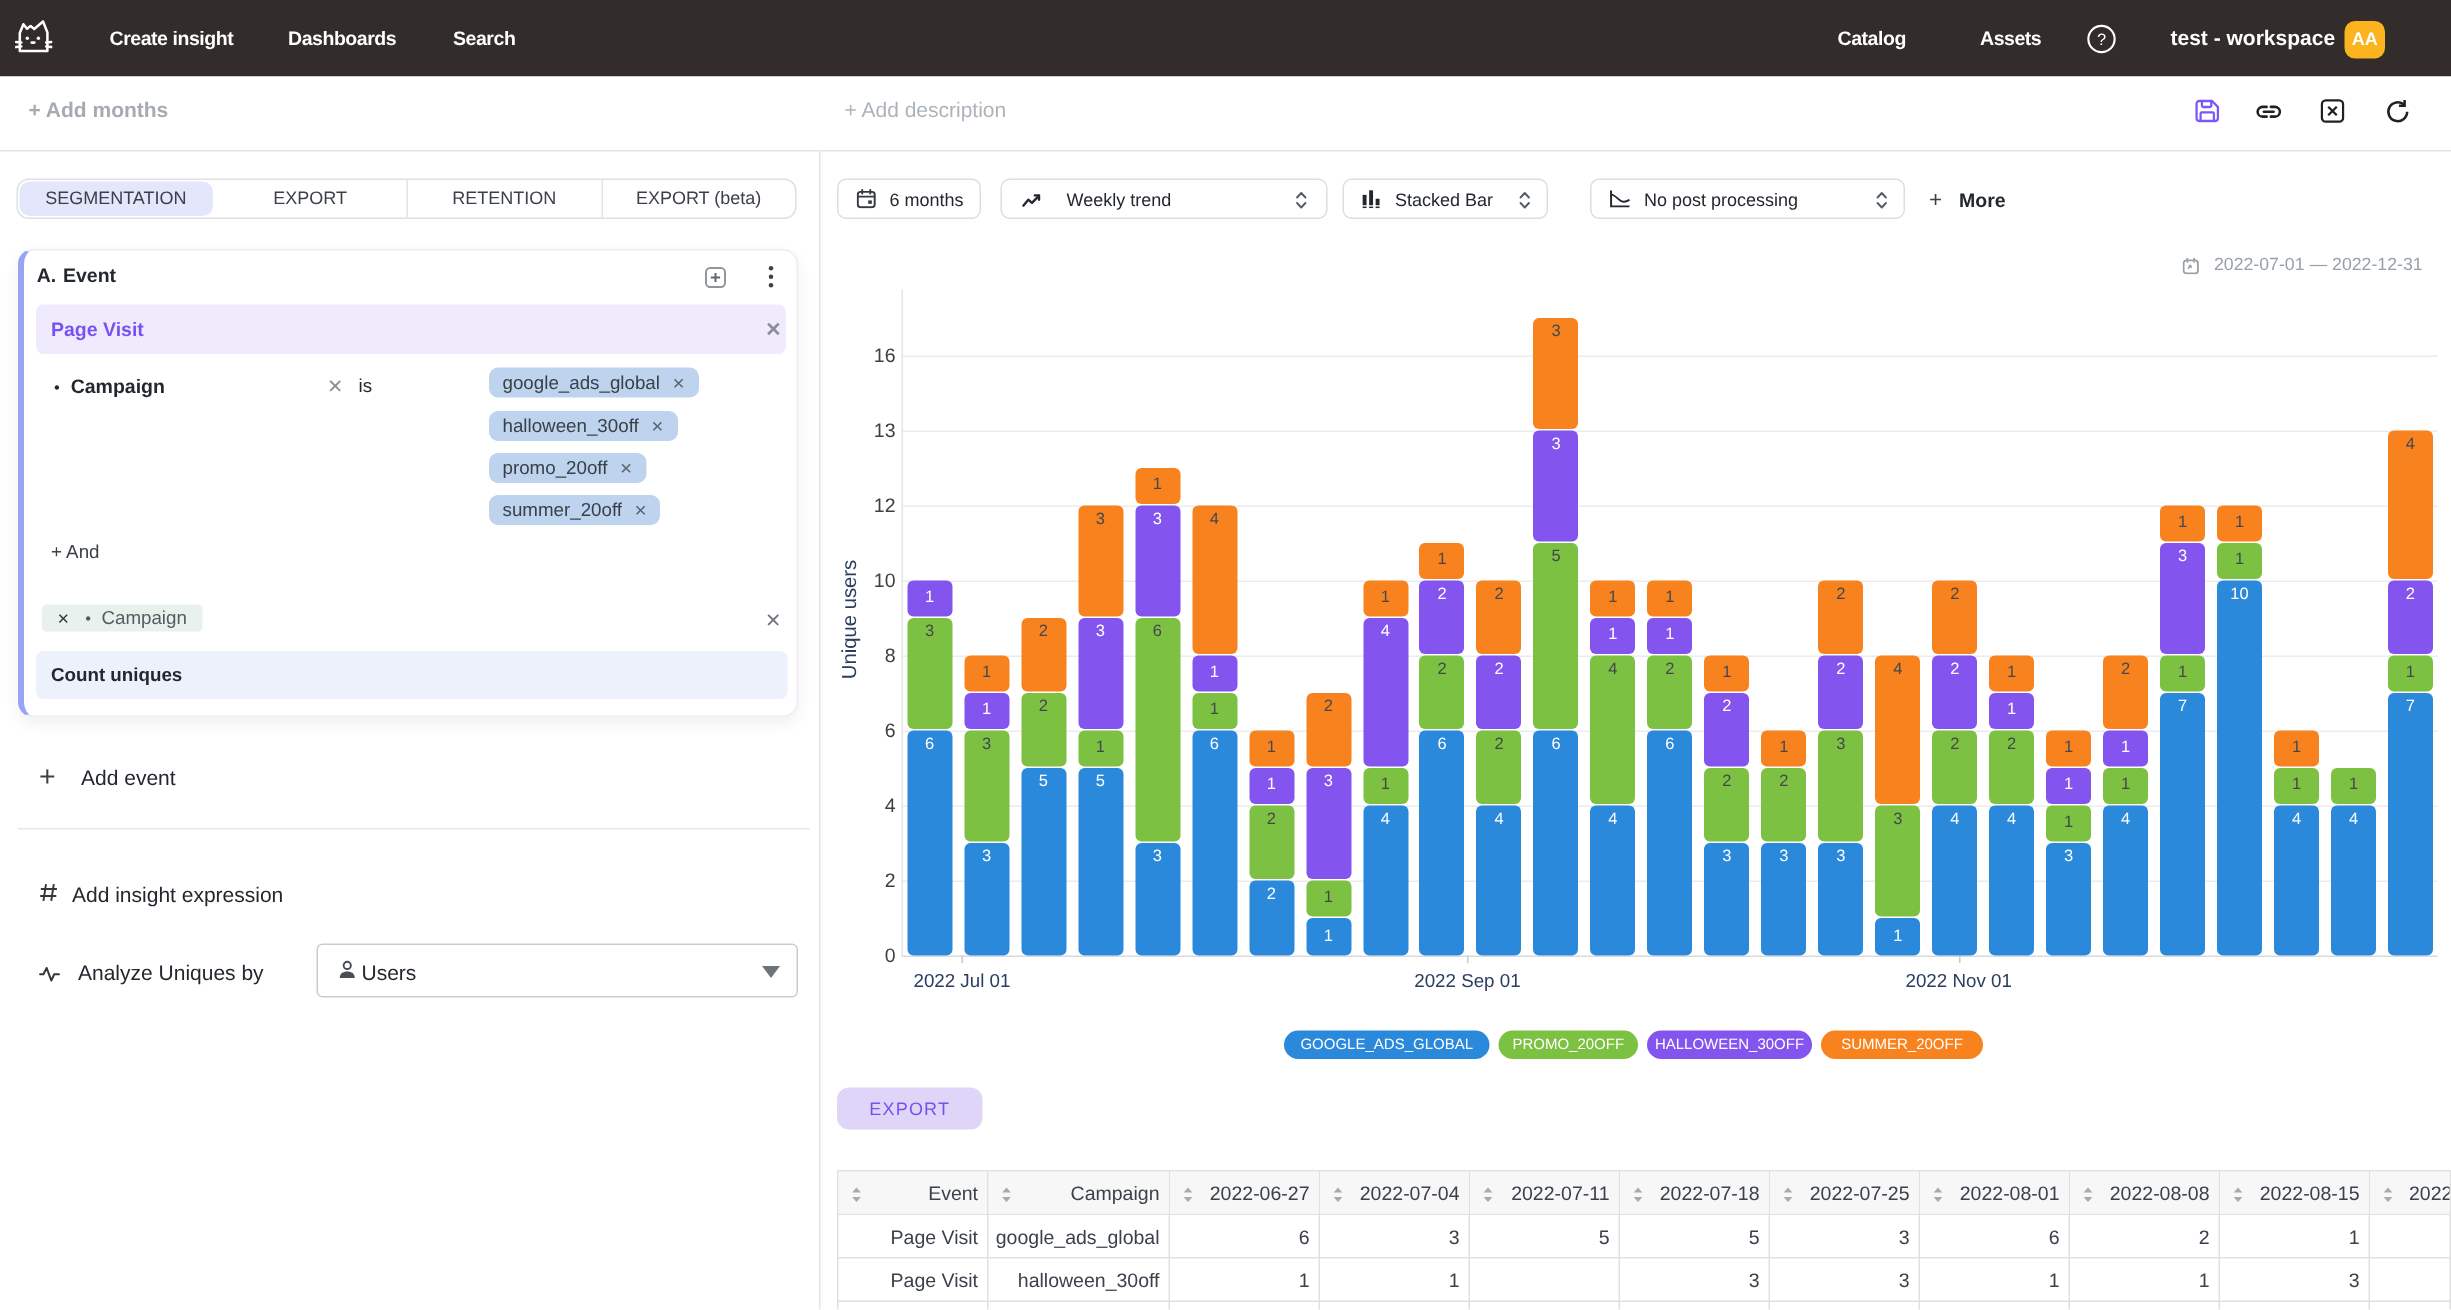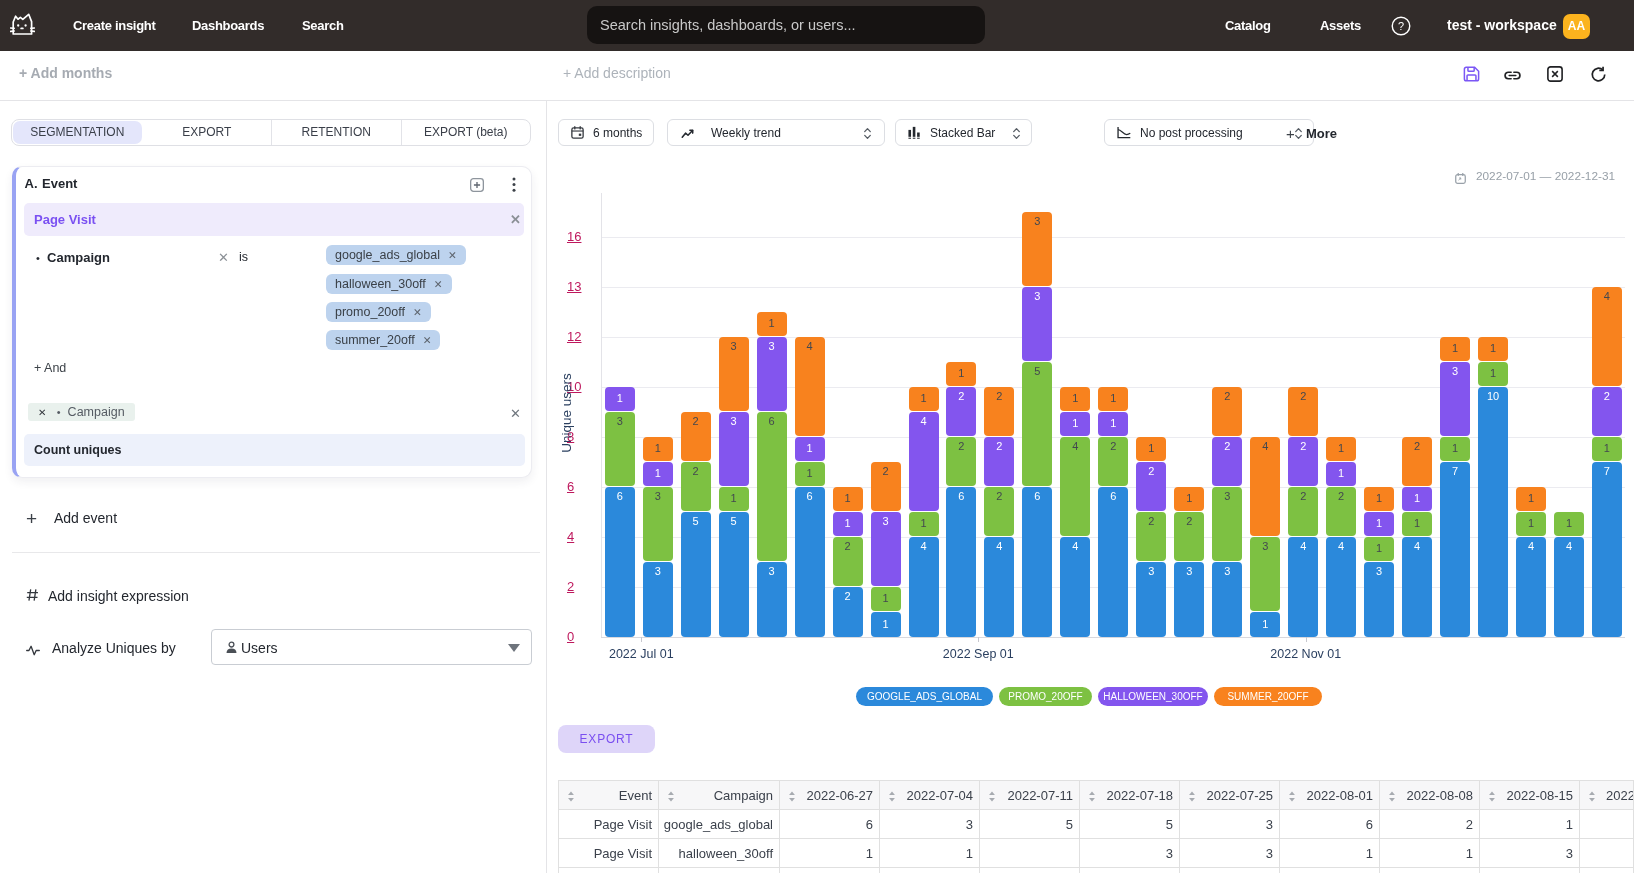--- a/index.html
+++ b/index.html
@@ -17,21 +17,21 @@
 .tab.act { background:#e4e6fb; border-radius:7px; margin:1px; line-height:23px; }
 .card { position:absolute; left:12px; top:166px; width:520px; height:312px; background:#fff; border-radius:10px; border:1px solid #ececf1; border-left:4px solid #99a3f3; box-shadow:0 4px 10px rgba(40,40,70,0.07); }
 .pv { position:absolute; left:24px; top:203px; width:500px; height:33px; background:#efebfc; border-radius:5px; color:#7a50f2; font-weight:bold; font-size:13px; line-height:33px; padding-left:10px; }
 .x { color:#8b9096; font-size:13px; }
 .chip { position:absolute; left:326px; height:20px; background:#bdd3ee; border-radius:6px; font-size:12.5px; color:#3a4047; line-height:20px; padding:0 9px; white-space:nowrap; }
 .chip .x { color:#5d646d; font-size:10.5px; margin-left:8px; }
 .minirow { position:absolute; left:28px; top:403px; height:18px; background:#e9f1ed; border-radius:3px; font-size:12.5px; color:#555b63; line-height:18px; padding:0 10px; }
 .cu { position:absolute; left:24px; top:434px; width:501px; height:32px; background:#edf1fb; border-radius:5px; font-weight:bold; font-size:12.5px; color:#23272e; line-height:32px; padding-left:10px; }
 .tbtn { position:absolute; top:119px; height:27px; border:1px solid #dcdee3; border-radius:6px; background:#fff; font-size:12px; color:#23272e; display:flex; align-items:center; white-space:nowrap; }
 .grid { position:absolute; height:1px; }
-.ytick { position:absolute; font-size:13px; color:#be185d; width:30px; line-height:14px;text-decoration:underline; }
+.ytick { position:absolute; font-size:13px; color:#404040; text-align:right; width:30px; line-height:14px; }
 .xtick { position:absolute; font-size:12.5px; color:#2a3f5f; text-align:center; width:140px; }
 .ytitle { position:absolute; left:566px; top:413px; font-size:13.5px; color:#2a3f5f; transform:translate(-50%,-50%) rotate(-90deg); white-space:nowrap; }
 .seg { position:absolute; border-radius:4px; font-size:11px; text-align:center; line-height:11px; }
 .pill { position:absolute; top:687px; height:19px; border-radius:10px; color:#fff; font-size:10px; line-height:19px; text-align:center; }
 .export { position:absolute; left:558px; top:725px; width:97px; height:28px; background:#ded5f9; border-radius:8px; color:#7a4ff0; font-size:12px; letter-spacing:0.8px; text-align:center; line-height:28px; }
 .tblwrap { position:absolute; left:558px; top:780px; width:1076px; height:93px; overflow:hidden; }
 table { border-collapse:collapse; table-layout:fixed; }
 td,th { border:1px solid #e0e0e0; height:29px; font-size:13px; color:#3b414b; text-align:right; padding-right:6px; position:relative; font-weight:normal; white-space:nowrap; overflow:hidden; }
 tr.th th { background:#f7f7f8; }
 .sic { position:absolute; left:8px; top:9px; }
@@ -41,21 +41,20 @@
   <div style="position:absolute;left:10px;top:13px"><svg width="25" height="24" viewBox="0 0 25 24" fill="none" stroke="#fff" stroke-width="1.7" stroke-linejoin="round" stroke-linecap="round">
 <path d="M3.2 21 V9 L5.6 3.2 L8 6.2 L10.4 4.4 L12.8 6.3 L18.7 1.3 L21.6 8.6 V21 Z"></path>
 <circle cx="8.2" cy="12.5" r="1.15" fill="#fff" stroke="none"></circle>
 <circle cx="15.6" cy="12.5" r="1.15" fill="#fff" stroke="none"></circle>
 <path d="M11.2 15.4 L12.8 15.4" stroke-width="1.9"></path>
 <path d="M0.7 15 L4.2 15.3 M0.7 18.4 L4.2 18 M24.3 15 L20.8 15.3 M24.3 18.4 L20.8 18"></path>
 </svg></div>
   <div class="lnk" style="left:73px">Create insight</div>
   <div class="lnk" style="left:192px">Dashboards</div>
   <div class="lnk" style="left:302px">Search</div>
-  <div class="search">Search insights, dashboards, or users...</div>
   <div class="lnk" style="left:1225px">Catalog</div>
   <div class="lnk" style="left:1320px">Assets</div>
   <div style="position:absolute;left:1391px;top:16px"><svg width="20" height="20" viewBox="0 0 21 21" fill="none">
         <circle cx="10.5" cy="10.5" r="9.2" stroke="#fff" stroke-width="1.5"></circle>
         <text x="10.5" y="14.6" text-anchor="middle" fill="#fff" font-size="11.5" font-family="Liberation Sans, sans-serif">?</text>
       </svg></div>
   <div class="lnk" style="left:1447px;font-size:14px;letter-spacing:0">test - workspace</div>
   <div class="aabadge">AA</div>
 </div>
 <div class="titlebar"></div>
@@ -160,21 +159,21 @@
         <rect x="0.5" y="13.5" width="3" height="1.2"></rect>
         <rect x="5.5" y="13.5" width="3" height="1.2"></rect>
         <rect x="10.5" y="13.5" width="3" height="1.2"></rect>
       </svg></span>
     <span style="margin-left:9px">Stacked Bar</span>
     <span style="position:absolute;right:10px;top:7px"><svg width="9" height="13" viewBox="0 0 9 14" fill="none" stroke="#565c64" stroke-width="1.4" stroke-linecap="round" stroke-linejoin="round">
         <path d="M1.5 5 L4.5 1.8 L7.5 5"></path>
         <path d="M1.5 9 L4.5 12.2 L7.5 9"></path>
       </svg></span>
   </div>
-<div class="tbtn" style="left:1104px;width:210px">
+<div class="tbtn" style="left:1060px;width:210px">
     <span style="margin-left:12px;height:13px"><svg width="14" height="13" viewBox="0 0 16 14" fill="none" stroke="#24282e" stroke-width="1.5">
         <path d="M1.2 0.8 V12.8 H15.2"></path>
         <path d="M1.2 3.8 C5 3.8 7 9.3 11 9.3 C13 9.3 14 8.6 15.2 7.8" stroke-width="1.4"></path>
       </svg></span>
     <span style="margin-left:9px">No post processing</span>
     <span style="position:absolute;right:10px;top:7px"><svg width="9" height="13" viewBox="0 0 9 14" fill="none" stroke="#565c64" stroke-width="1.4" stroke-linecap="round" stroke-linejoin="round">
         <path d="M1.5 5 L4.5 1.8 L7.5 5"></path>
         <path d="M1.5 9 L4.5 12.2 L7.5 9"></path>
       </svg></span>
   </div>

